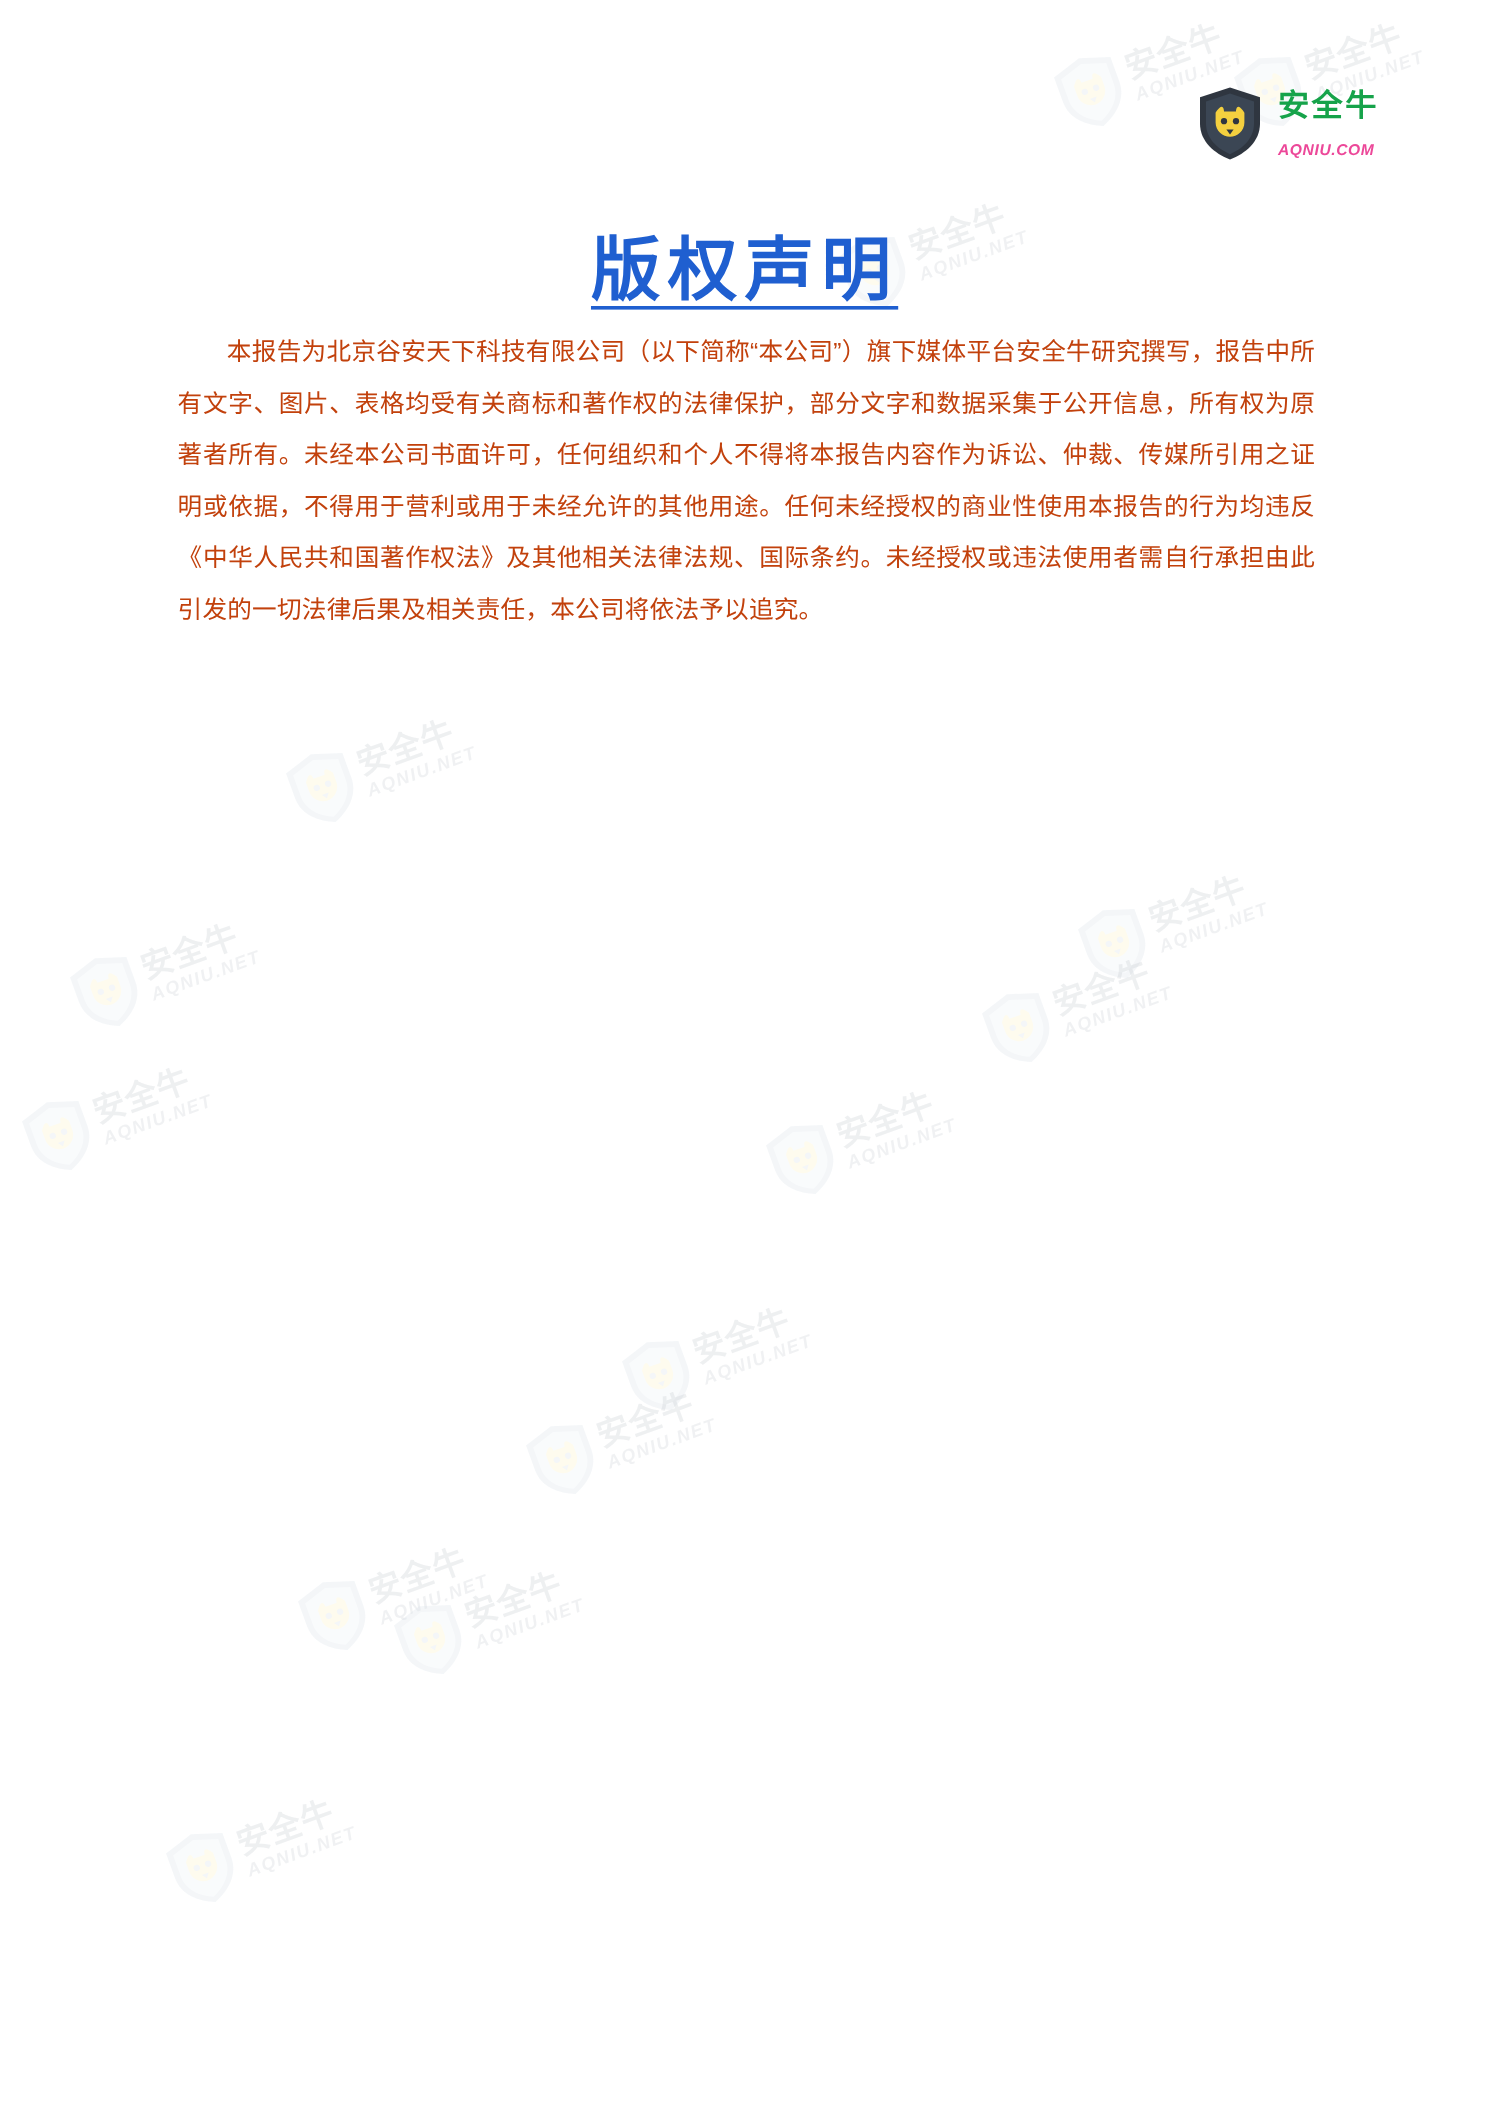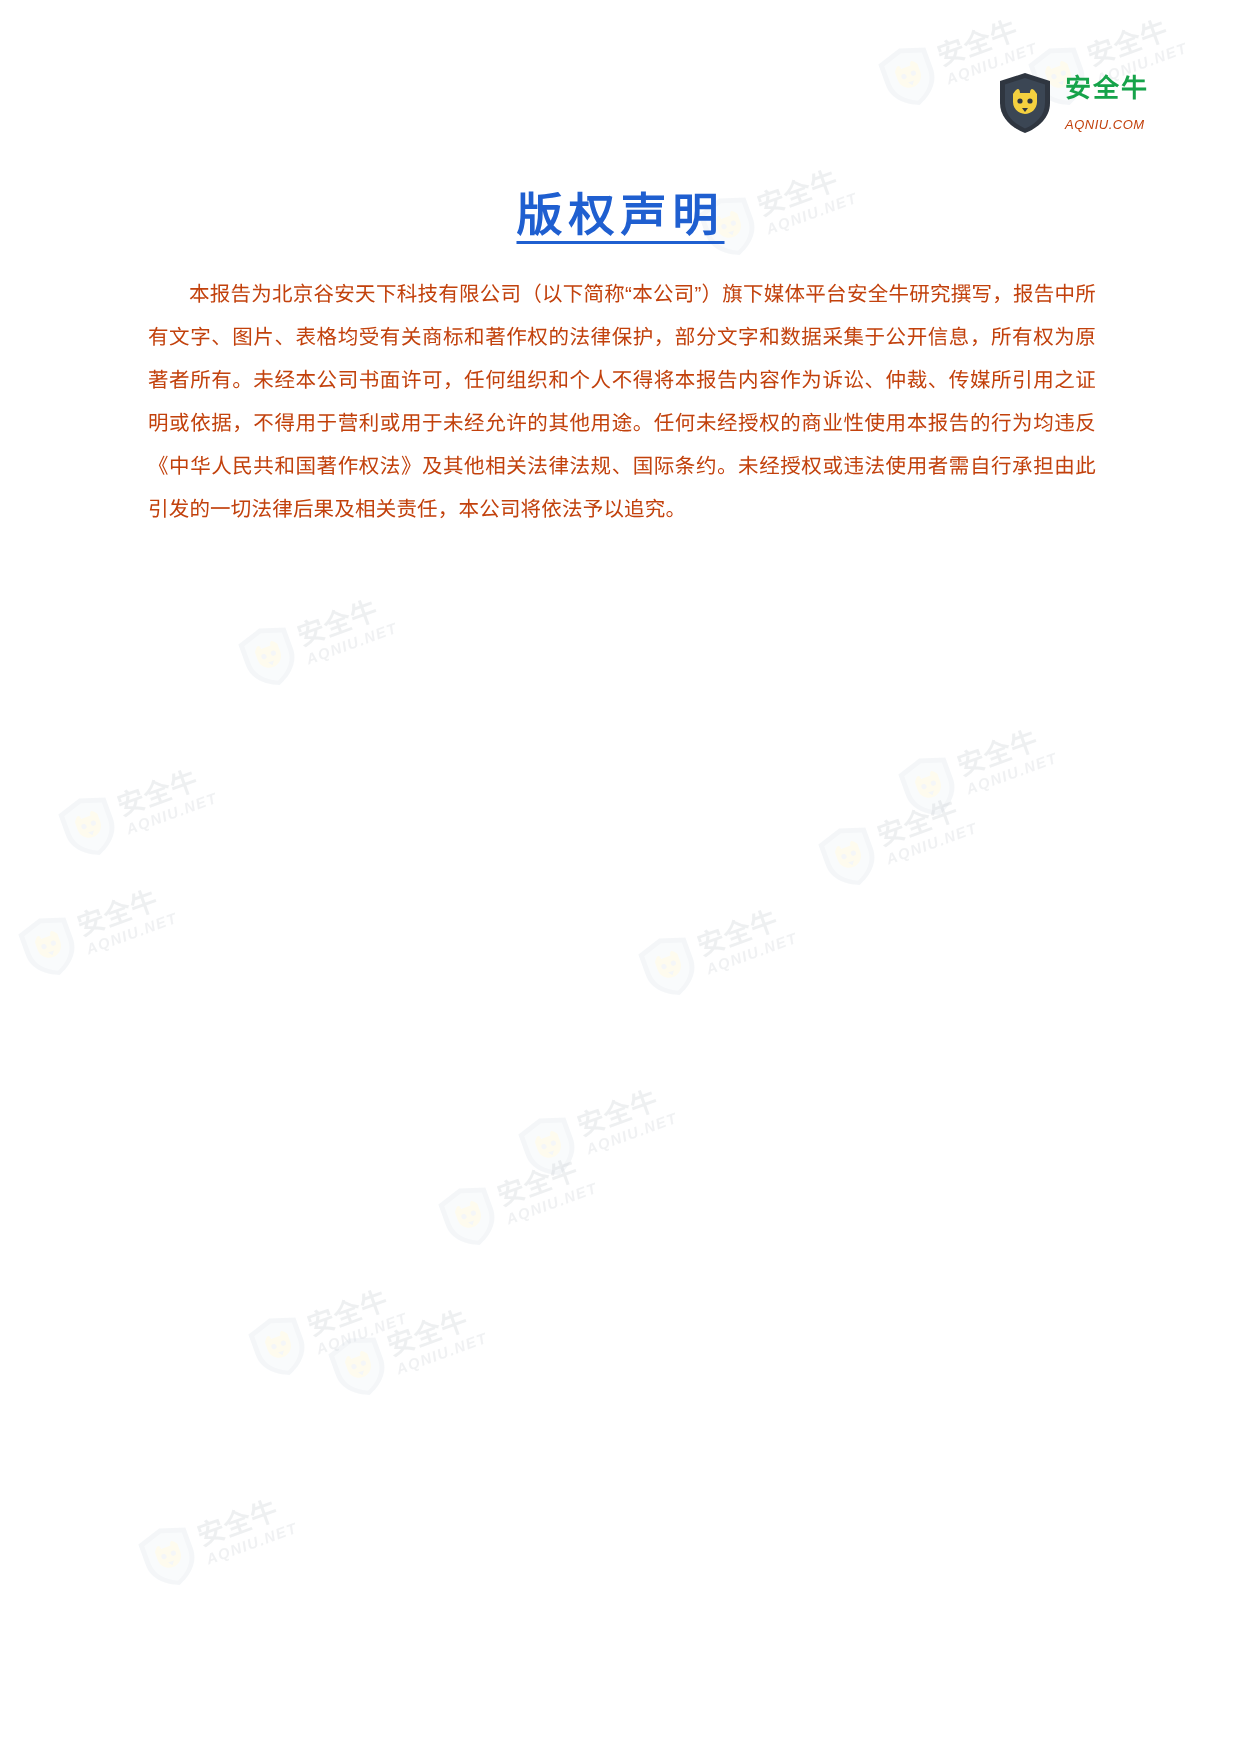--- a/index.html
+++ b/index.html
@@ -93,34 +93,34 @@
   }
   .logo-cn {
     font-size: 26px;
     font-weight: 700;
     color: #16a34a;
     letter-spacing: 2px;
   }
   .logo-en {
     margin-top: 17px;
     font-size: 13px;
-    font-weight: 400;
+    font-weight: 700;
     font-style: italic;
-    color: #c2410c;
+    color: #ec4899;
     letter-spacing: 0.5px;
   }
 
   
   .doc-title {
     position: absolute;
     left: 0;
     right: 0;
     top: 178px;
     text-align: center;
-    font-size: 46px;
+    font-size: 58px;
     font-weight: 700;
     color: #1f5fd0;
     letter-spacing: 6px;
     text-decoration: underline;
     text-decoration-thickness: 3px;
     text-underline-offset: 10px;
   }
 
   
   .statement {

